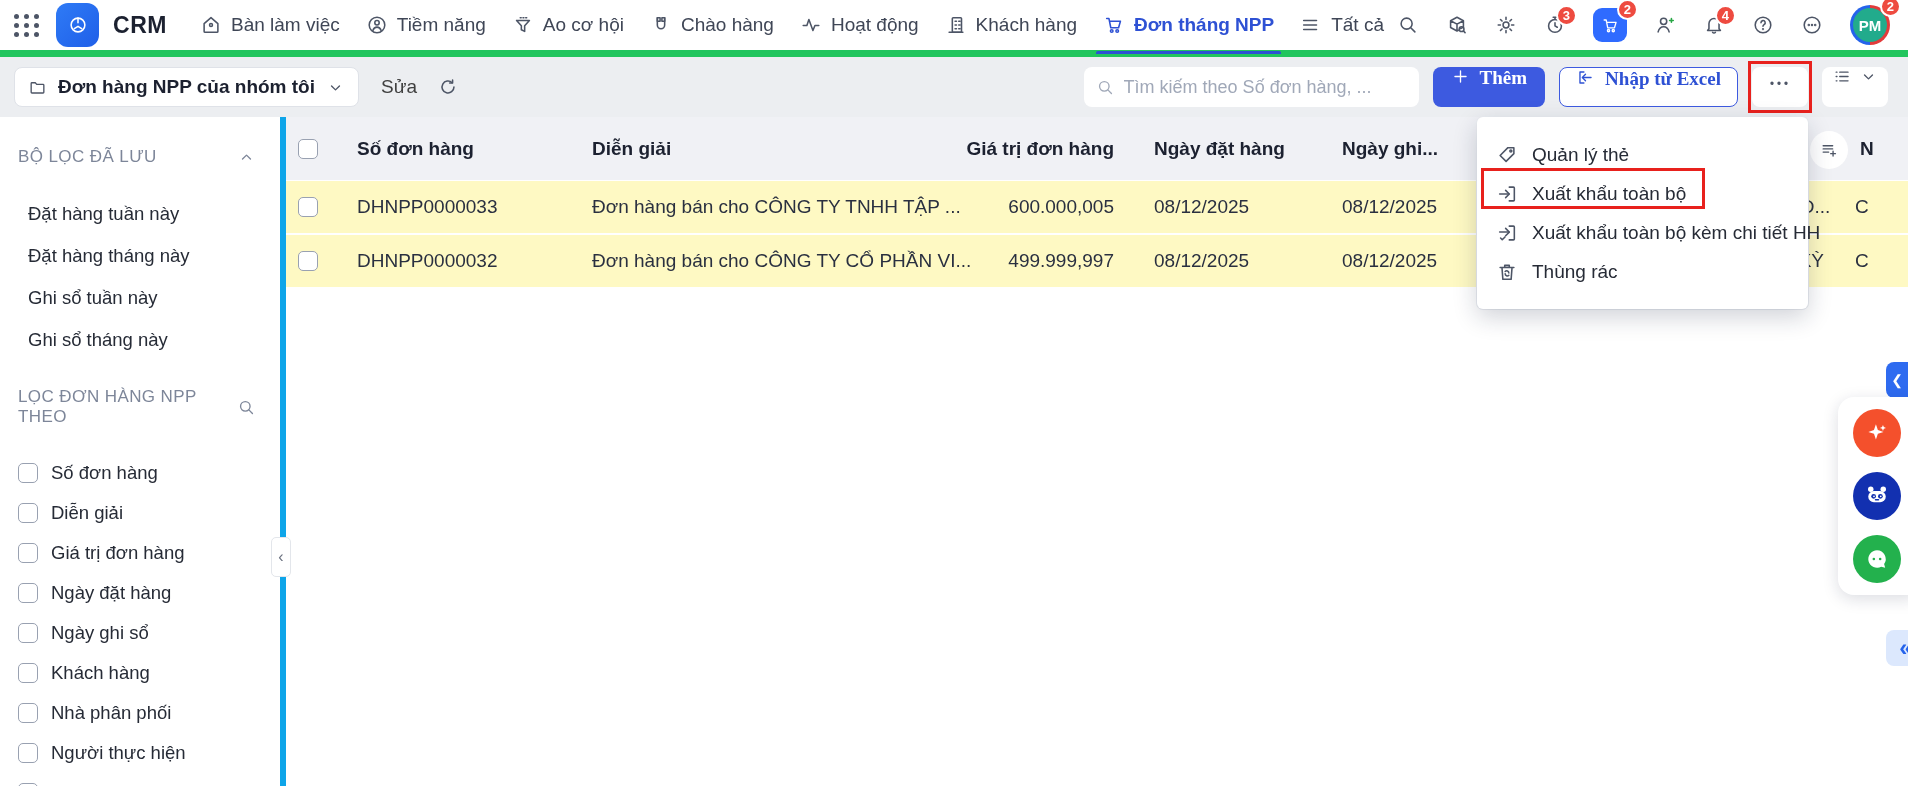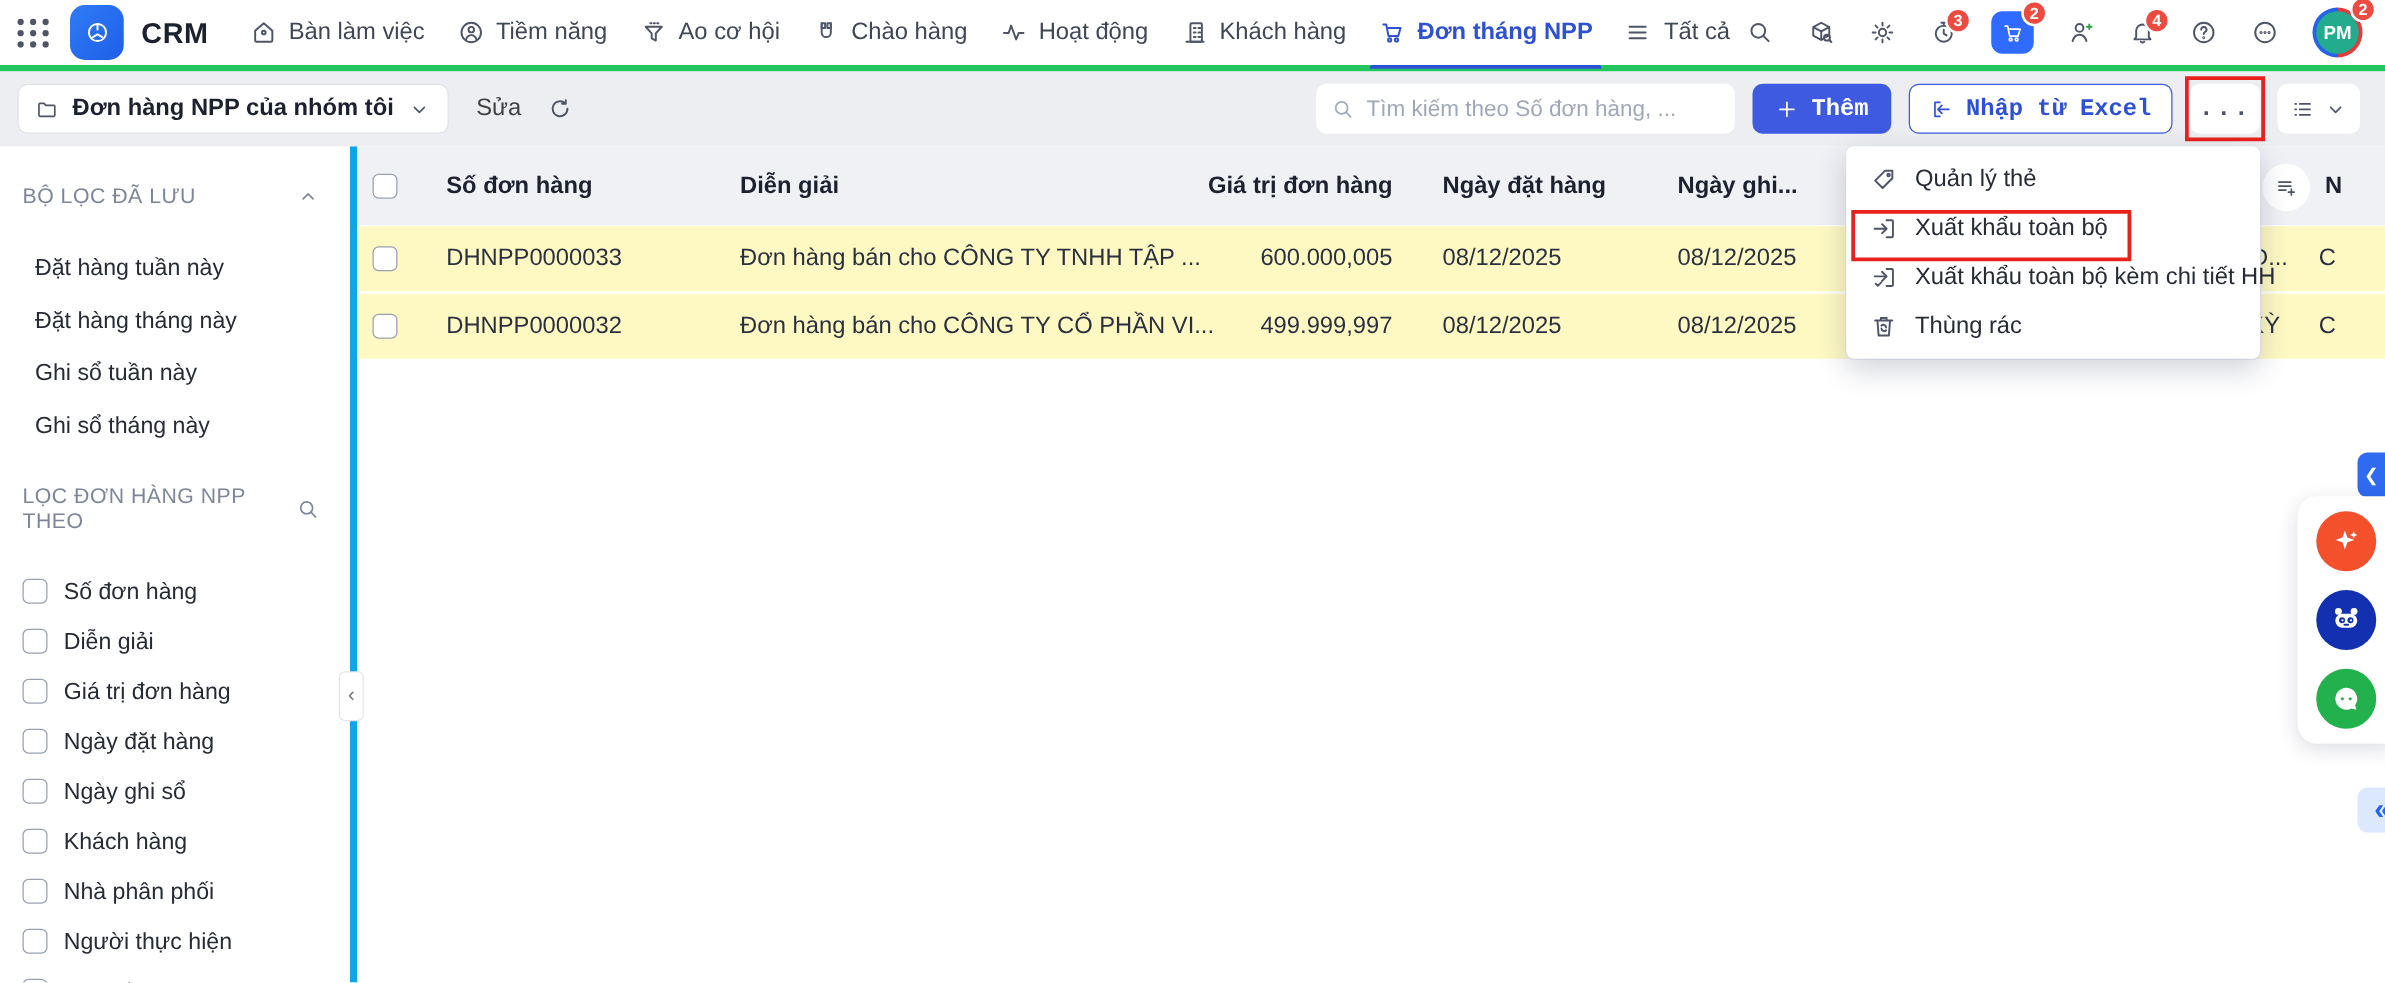--- a/index.html
+++ b/index.html
@@ -6,21 +6,21 @@
   html,body { width:1908px; height:786px; overflow:hidden; }
   body { font-family:"Liberation Sans", sans-serif; background:#fff; position:relative; color:#2a3040; }
 
   
   .ic { width:22px; height:22px; stroke:#4d5566; fill:none; stroke-width:1.7; stroke-linecap:round; stroke-linejoin:round; flex:none; }
   .ic-sm { width:19px; height:19px; }
   .ic-blue { stroke:#2e51d4; }
   .ic-white { stroke:#fff; }
 
   
-  .topnav { height:57px; background:#fff; border-bottom:5px solid #22c55e; display:flex; align-items:center; padding:0 18px 0 14px; position:relative; z-index:6; }
+  .topnav { height:57px; background:#fff; border-bottom:7px solid #22c55e; display:flex; align-items:center; padding:0 18px 0 14px; position:relative; z-index:6; }
   .grid-apps { display:grid; grid-template-columns:repeat(3,6px); grid-gap:4px; margin-right:16px; cursor:pointer; }
   .grid-apps i { width:5px; height:5px; border-radius:50%; background:#4d5566; }
   .brand-logo { width:44px; height:44px; border-radius:12px; background:linear-gradient(135deg,#2f7bf6,#1f5fe8); display:flex; align-items:center; justify-content:center; margin-right:14px; }
   .brand-name { font-size:23px; font-weight:bold; color:#1c2130; letter-spacing:.5px; margin-right:20px; }
   .nav-item { display:flex; align-items:center; gap:9px; height:57px; padding:0 13px; font-size:19px; color:#3f4656; cursor:pointer; position:relative; white-space:nowrap; }
   .nav-item.active { color:#2e51d4; font-weight:bold; }
   .nav-item.active::after { content:""; position:absolute; left:6px; right:6px; bottom:0; height:3px; background:#2e51d4; border-radius:2px 2px 0 0; }
   .nav-right { margin-left:auto; display:flex; align-items:center; gap:27px; }
   .nav-ic { position:relative; cursor:pointer; display:flex; }
   .badge { position:absolute; top:-9px; right:-11px; min-width:21px; height:21px; border-radius:11px; background:#ee4b40; color:#fff; font-size:13px; font-weight:bold; display:flex; align-items:center; justify-content:center; padding:0 5px; border:2px solid #fff; }
@@ -31,21 +31,21 @@
 
   
   .toolbar { height:60px; background:#eceef1; display:flex; align-items:center; padding:0 20px 0 14px; gap:14px; position:relative; z-index:5; }
   .view-pill { background:#fff; border:1px solid #dfe2e8; border-radius:8px; height:40px; display:flex; align-items:center; gap:11px; padding:0 13px; cursor:pointer; }
   .view-pill b { font-size:19px; color:#1c2130; }
   .link-edit { color:#404040; font-size:19px; margin-left:8px; cursor:pointer; }
   .refresh-btn { margin-left:6px; cursor:pointer; display:flex; }
   .search-pill { margin-left:auto; width:335px; height:40px; background:#fff; border-radius:8px; display:flex; align-items:center; gap:9px; padding:0 12px; }
   .search-pill input { border:none; outline:none; flex:1; font-size:18px; color:#3f4656; font-family:inherit; background:transparent; }
   .search-pill input::placeholder { color:#a0a8b8; }
-  .btn { height:40px; border-radius:8px; display:flex; align-items:center; justify-content:center; gap:10px; font-size:19px; cursor:pointer; border:none; font-family:Liberation Mono, monospace; }
+  .btn { height:40px; border-radius:8px; display:flex; align-items:flex-start; justify-content:center; gap:10px; font-size:19px; cursor:pointer; border:none; font-family:Liberation Serif, serif; }
   .btn-primary { background:#3d5ae0; color:#fff; font-weight:bold; padding:0 18px; }
   .btn-outline { background:#fff; border:1px solid #3d5ae0; color:#2e51d4; font-weight:bold; padding:0 16px; }
   .btn-plain { background:#fff; color:#4d5566; }
   .btn-more { width:56px; position:relative; font-weight:bold; letter-spacing:2px; font-size:20px; }
   .annot-more { position:absolute; inset:-6px -4px; border:3px solid #e8211d; pointer-events:none; }
   .btn-views { width:66px; gap:7px; }
 
   
   .main { display:flex; height:669px; position:relative; }
   .sidebar { width:286px; flex:none; background:#fff; border-right:6px solid #0ea5e9; padding:30px 24px 16px 18px; position:relative; }
@@ -62,21 +62,21 @@
   .thead { position:absolute; left:0; top:0; right:0; height:63px; background:#f0f1f5; }
   .thead .hcell { position:absolute; top:0; height:63px; display:flex; align-items:center; font-size:19px; font-weight:bold; color:#1c2130; white-space:nowrap; }
   .trow { position:absolute; left:0; right:0; height:52px; background:#fef9c3; }
   .trow .cell { position:absolute; top:0; height:52px; display:flex; align-items:center; font-size:19px; color:#2a3040; white-space:nowrap; }
   .cell-link { color:#2443cb; cursor:pointer; }
   .num { justify-content:flex-end; }
   .row-cb, .head-cb { position:absolute; left:12px; top:50%; transform:translateY(-50%); }
   .addcol-btn { position:absolute; left:1524px; top:14px; width:38px; height:38px; border-radius:50%; background:#fff; display:flex; align-items:center; justify-content:center; cursor:pointer; }
 
   
-  .menu { position:absolute; left:1477px; top:117px; width:331px; background:#fff; border-radius:6px; box-shadow:0 8px 24px rgba(20,30,60,.2), 0 0 0 1px #eceef2; z-index:20; padding:7px 0; }
+  .menu { position:absolute; left:1477px; top:117px; width:331px; background:#fff; border-radius:6px; box-shadow:0 8px 24px rgba(20,30,60,.2), 0 0 0 1px #eceef2; z-index:20; padding:18px 0; }
   .menu-item { display:flex; align-items:center; gap:14px; height:39px; padding:0 19px; font-size:19px; color:#262b36; cursor:pointer; white-space:nowrap; }
   .annot-menu { position:absolute; left:4px; top:51px; width:224px; height:41px; border:3px solid #e8211d; pointer-events:none; z-index:25; }
 
   
   .side-tab { position:absolute; left:1886px; top:362px; width:22px; height:36px; background:#2e6bf0; border-radius:8px 0 0 8px; color:#fff; display:flex; align-items:center; justify-content:center; font-size:14px; cursor:pointer; z-index:8; }
   .float-card { position:absolute; left:1838px; top:397px; width:78px; padding:12px 0; background:#fff; border-radius:16px 0 0 16px; box-shadow:0 4px 16px rgba(20,30,60,.15); display:flex; flex-direction:column; align-items:center; gap:15px; z-index:8; }
   .fc-btn { width:48px; height:48px; border-radius:50%; display:flex; align-items:center; justify-content:center; cursor:pointer; }
   .fc-orange { background:#f4502c; }
   .fc-navy { background:#1230b0; }
   .fc-green { background:#23b14d; }

